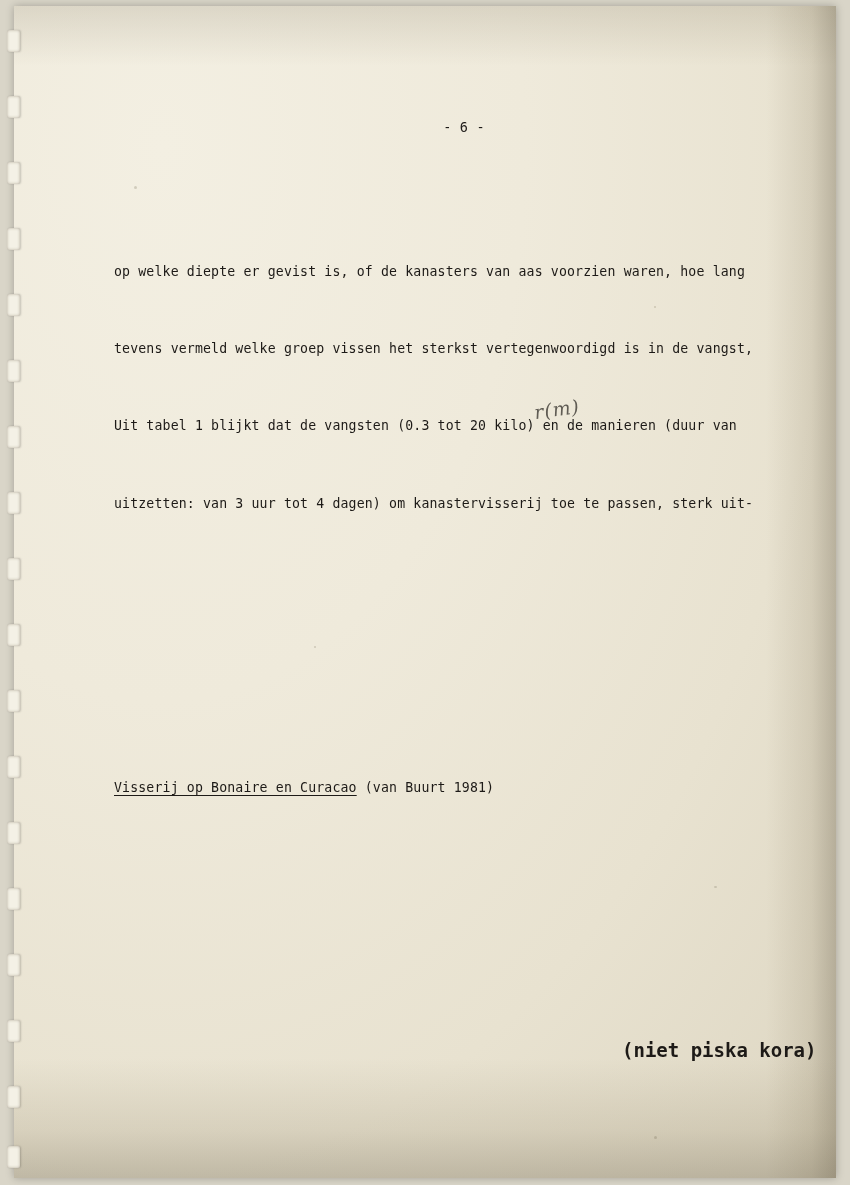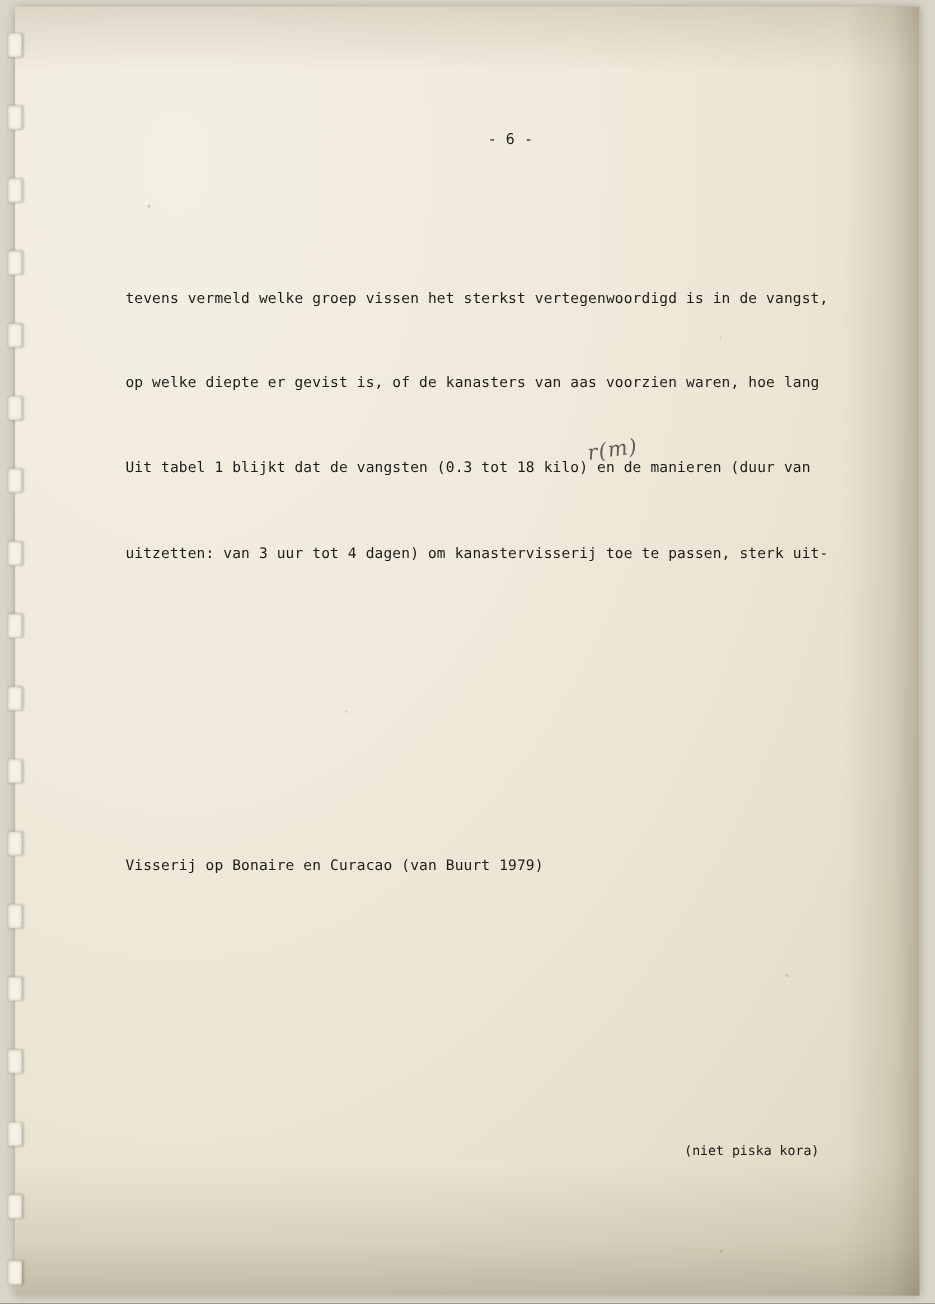--- a/index.html
+++ b/index.html
@@ -87,20 +87,21 @@
   p.l {
     margin: 0;
     white-space: pre;
   }
   .gap { height: 25.8px; }
   .heading-line {
     margin: 0;
     white-space: pre;
   }
   .u {
+    text-decoration: underline;
     text-underline-offset: 3px;
   }
   
   .annot {
     position: absolute;
     left: 520px;
     top: 392px;
     font-family: "DejaVu Serif", serif;
     font-style: italic;
     font-size: 19px;
@@ -129,29 +130,29 @@
     <div class="speck" style="left:120px;top:180px;width:3px;height:3px;"></div>
     <div class="speck" style="left:640px;top:300px;width:2px;height:2px;"></div>
     <div class="speck" style="left:300px;top:640px;width:2px;height:2px;"></div>
     <div class="speck" style="left:700px;top:880px;width:3px;height:2px;"></div>
     <div class="speck" style="left:640px;top:1130px;width:3px;height:3px;"></div>
 
     <div class="text">
 
       <div class="pageno">- 6 -</div>
 
+      <p class="l">op welke diepte er gevist is, of de kanasters van aas voorzien waren, hoe lang</p>
       <p class="l">tevens vermeld welke groep vissen het sterkst vertegenwoordigd is in de vangst,</p>
-      <p class="l">op welke diepte er gevist is, of de kanasters van aas voorzien waren, hoe lang</p>
-      <p class="l">Uit tabel 1 blijkt dat de vangsten (0.3 tot 18 kilo) en de manieren (duur van</p>
+      <p class="l">Uit tabel 1 blijkt dat de vangsten (0.3 tot 20 kilo) en de manieren (duur van</p>
       <p class="l">uitzetten: van 3 uur tot 4 dagen) om kanastervisserij toe te passen, sterk uit-</p>
 
       <div class="gap"></div>
       <div class="gap"></div>
 
-      <p class="heading-line"><span class="u">Visserij op Bonaire en Curacao</span><span> (van Buurt 1979)</span></p>
+      <p class="heading-line"><span class="u">Visserij op Bonaire en Curacao</span><span> (van Buurt 1981)</span></p>
 
       <div class="gap"></div>
       <div class="gap"></div>
 
       
       
       
       
       
       
@@ -177,21 +178,21 @@
       
       
       
       
       
 
       
       
     </div>
 
-    <div style="position:absolute; left:608px; top:1033px; font-size:12px; font-family:'DejaVu Sans Mono', monospace; color:#1d1a17;">(niet piska kora)</div>
+    <div style="position:absolute; left:608px; top:1033px; font-size:19px; font-family:'DejaVu Sans Mono', monospace; color:#1d1a17;font-weight:bold;">(niet piska kora)</div>
 
     <div class="annot">r(m)</div>
   </div>
 
   <div class="holes">
     <div class="hole" style="top:30px;"></div>
     <div class="hole" style="top:96px;"></div>
     <div class="hole" style="top:162px;"></div>
     <div class="hole" style="top:228px;"></div>
     <div class="hole" style="top:294px;"></div>

